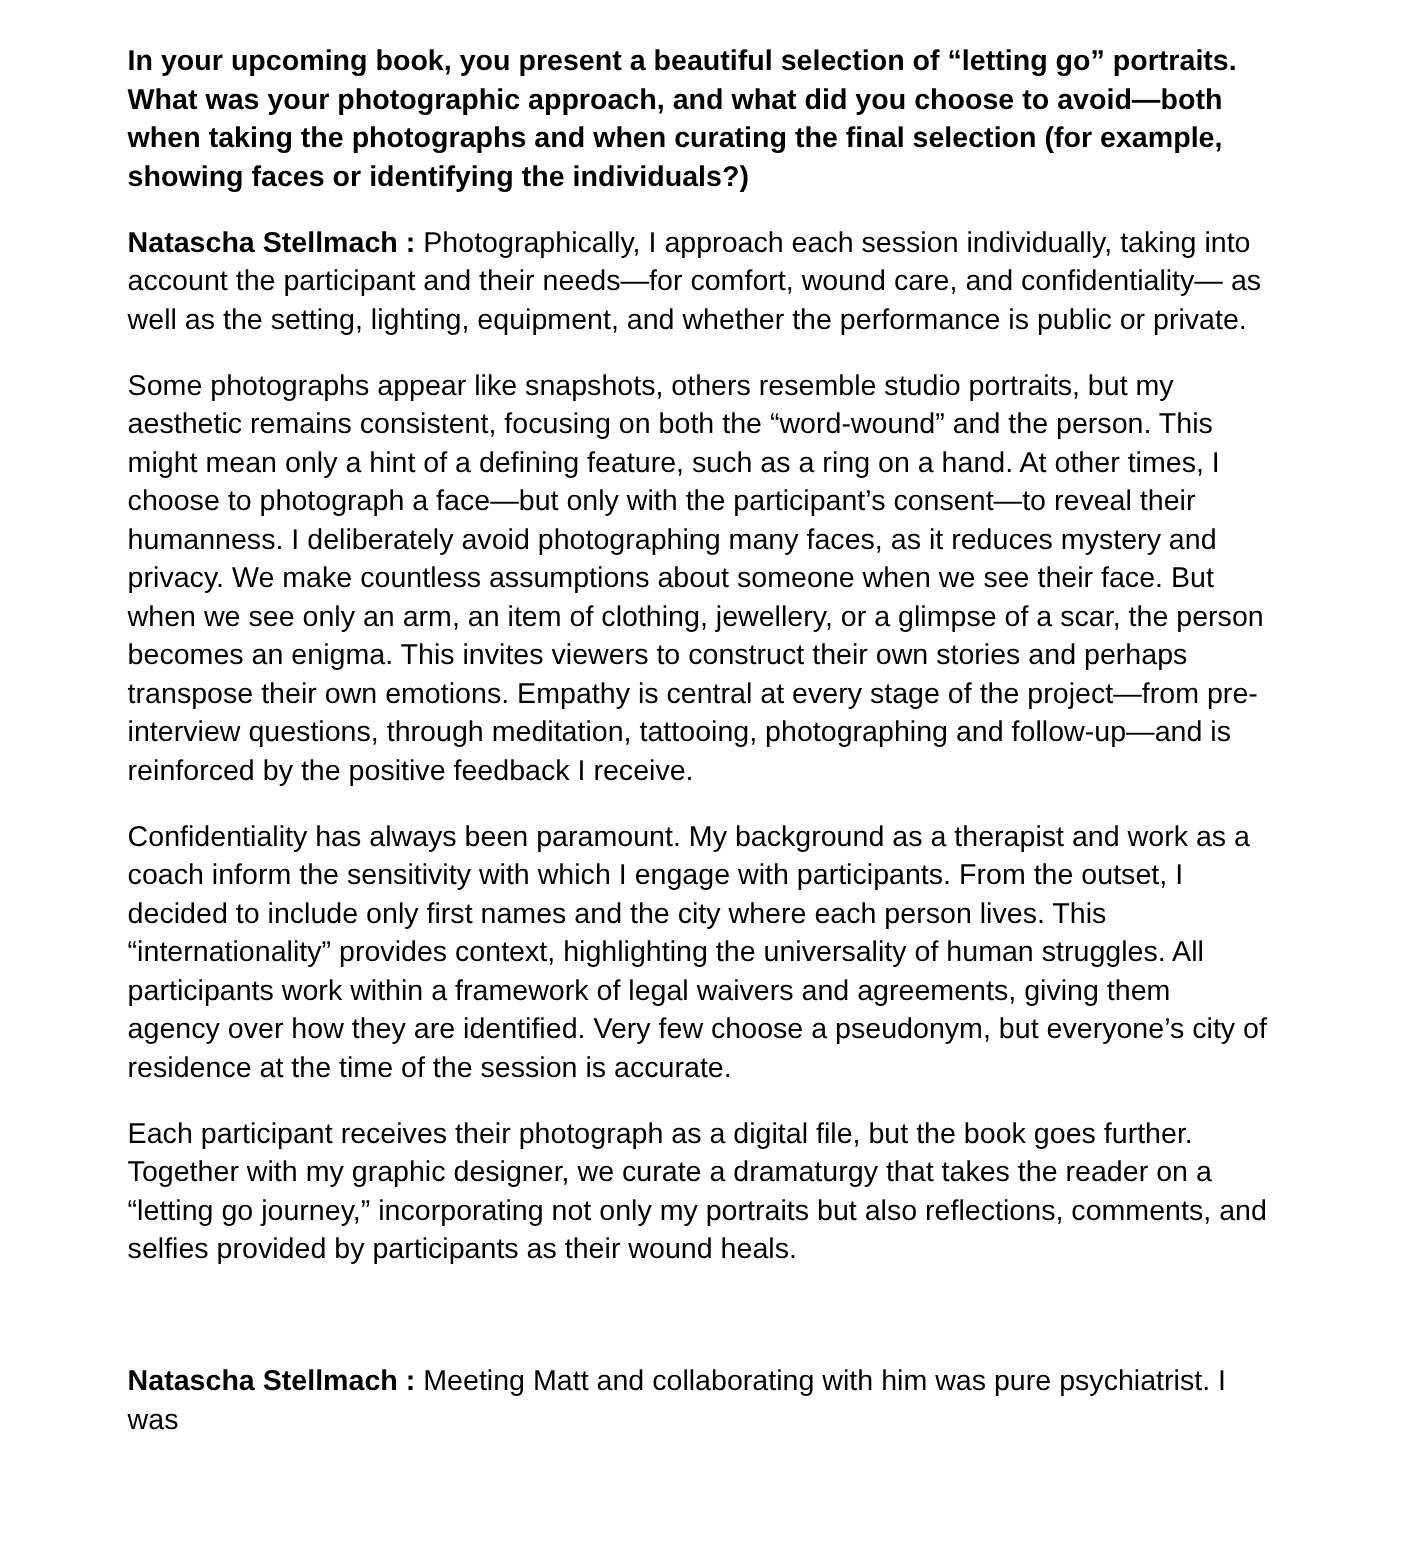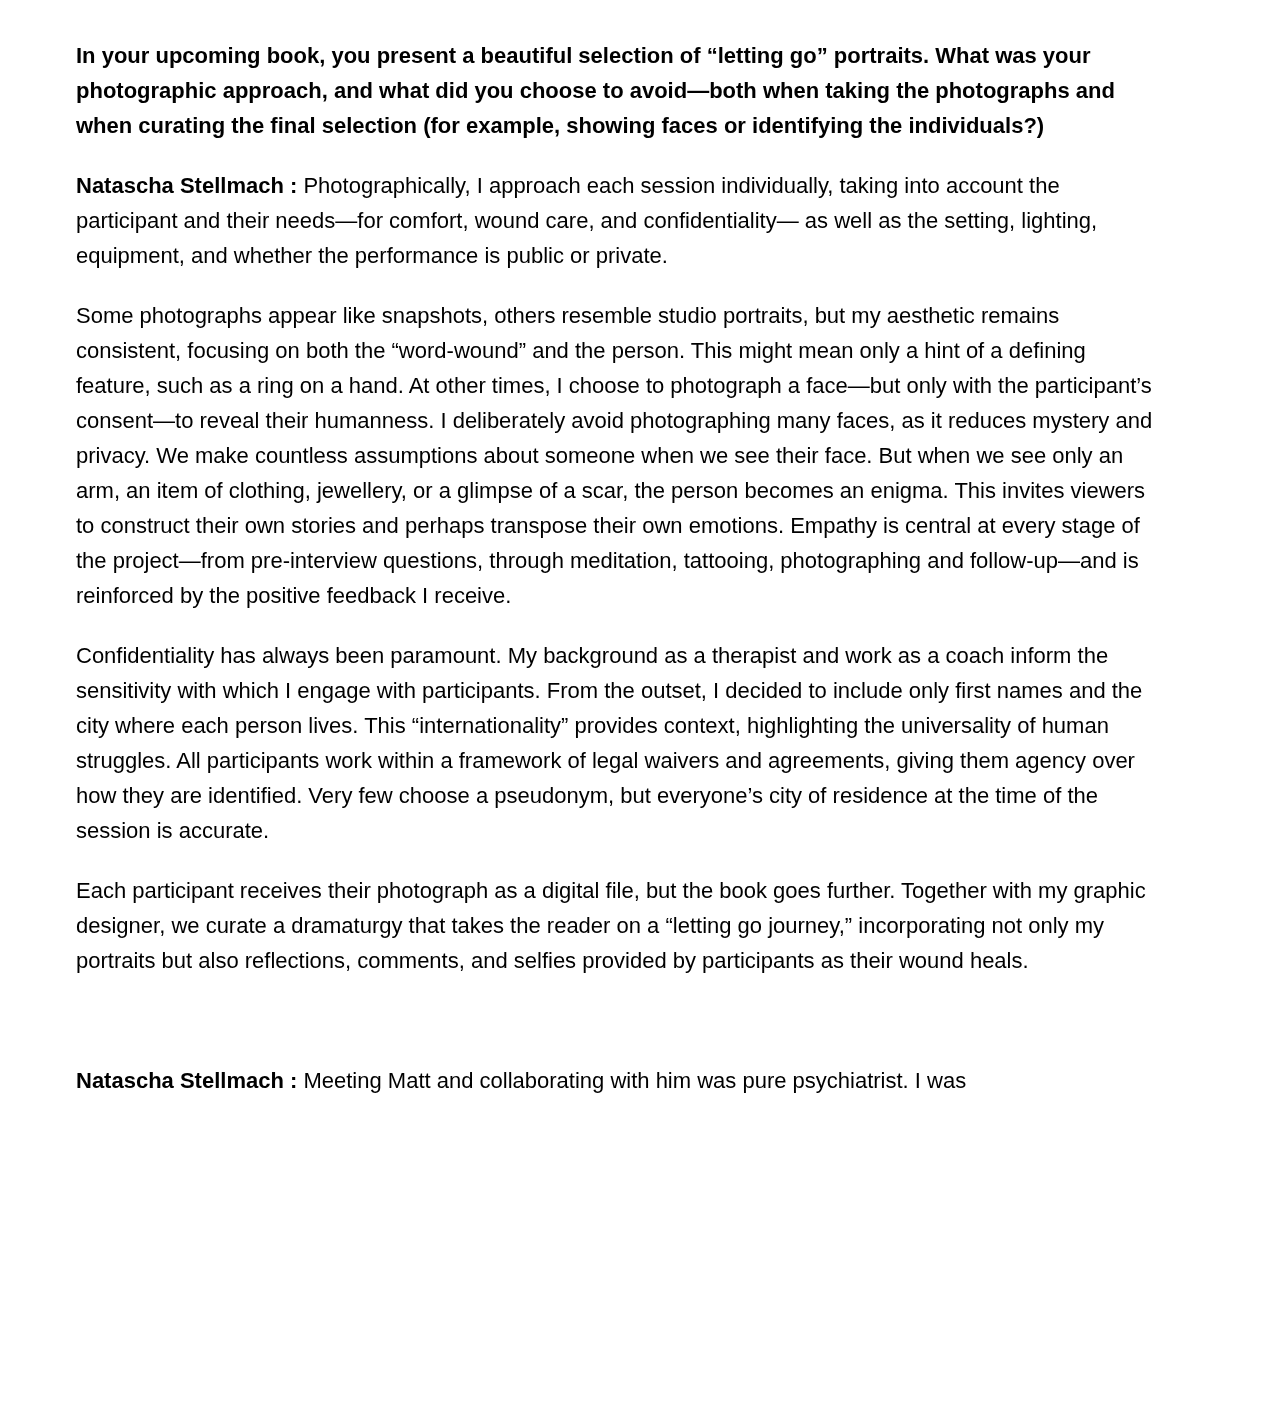--- a/index.html
+++ b/index.html
@@ -8,23 +8,23 @@
     padding: 0;
     background: #ffffff;
   }
   .page {
     width: 1275px;
     height: 1420px;
     margin: 0 auto;
     background: #ffffff;
     color: #000000;
     font-family: "Liberation Sans", "DejaVu Sans", sans-serif;
-    font-size: 22px;
+    font-size: 26px;
     line-height: 35px;
-    padding: 38px 122px 0 76px;
+    padding: 38px 122px 0 116px;
     overflow: hidden;
   }
   p.para {
     margin: 0 0 25px 0;
     text-align: left;
   }
   p.question {
     font-weight: bold;
   }
   .speaker {

